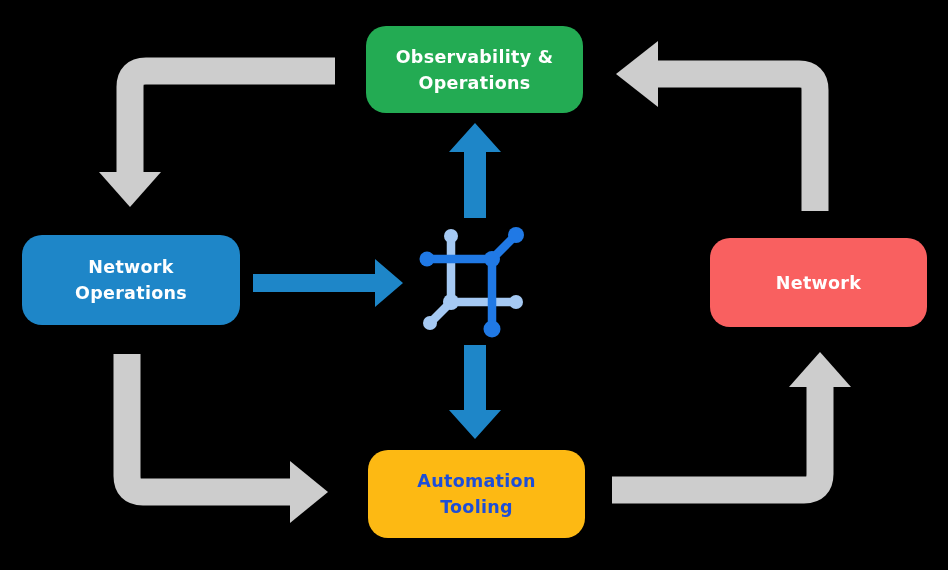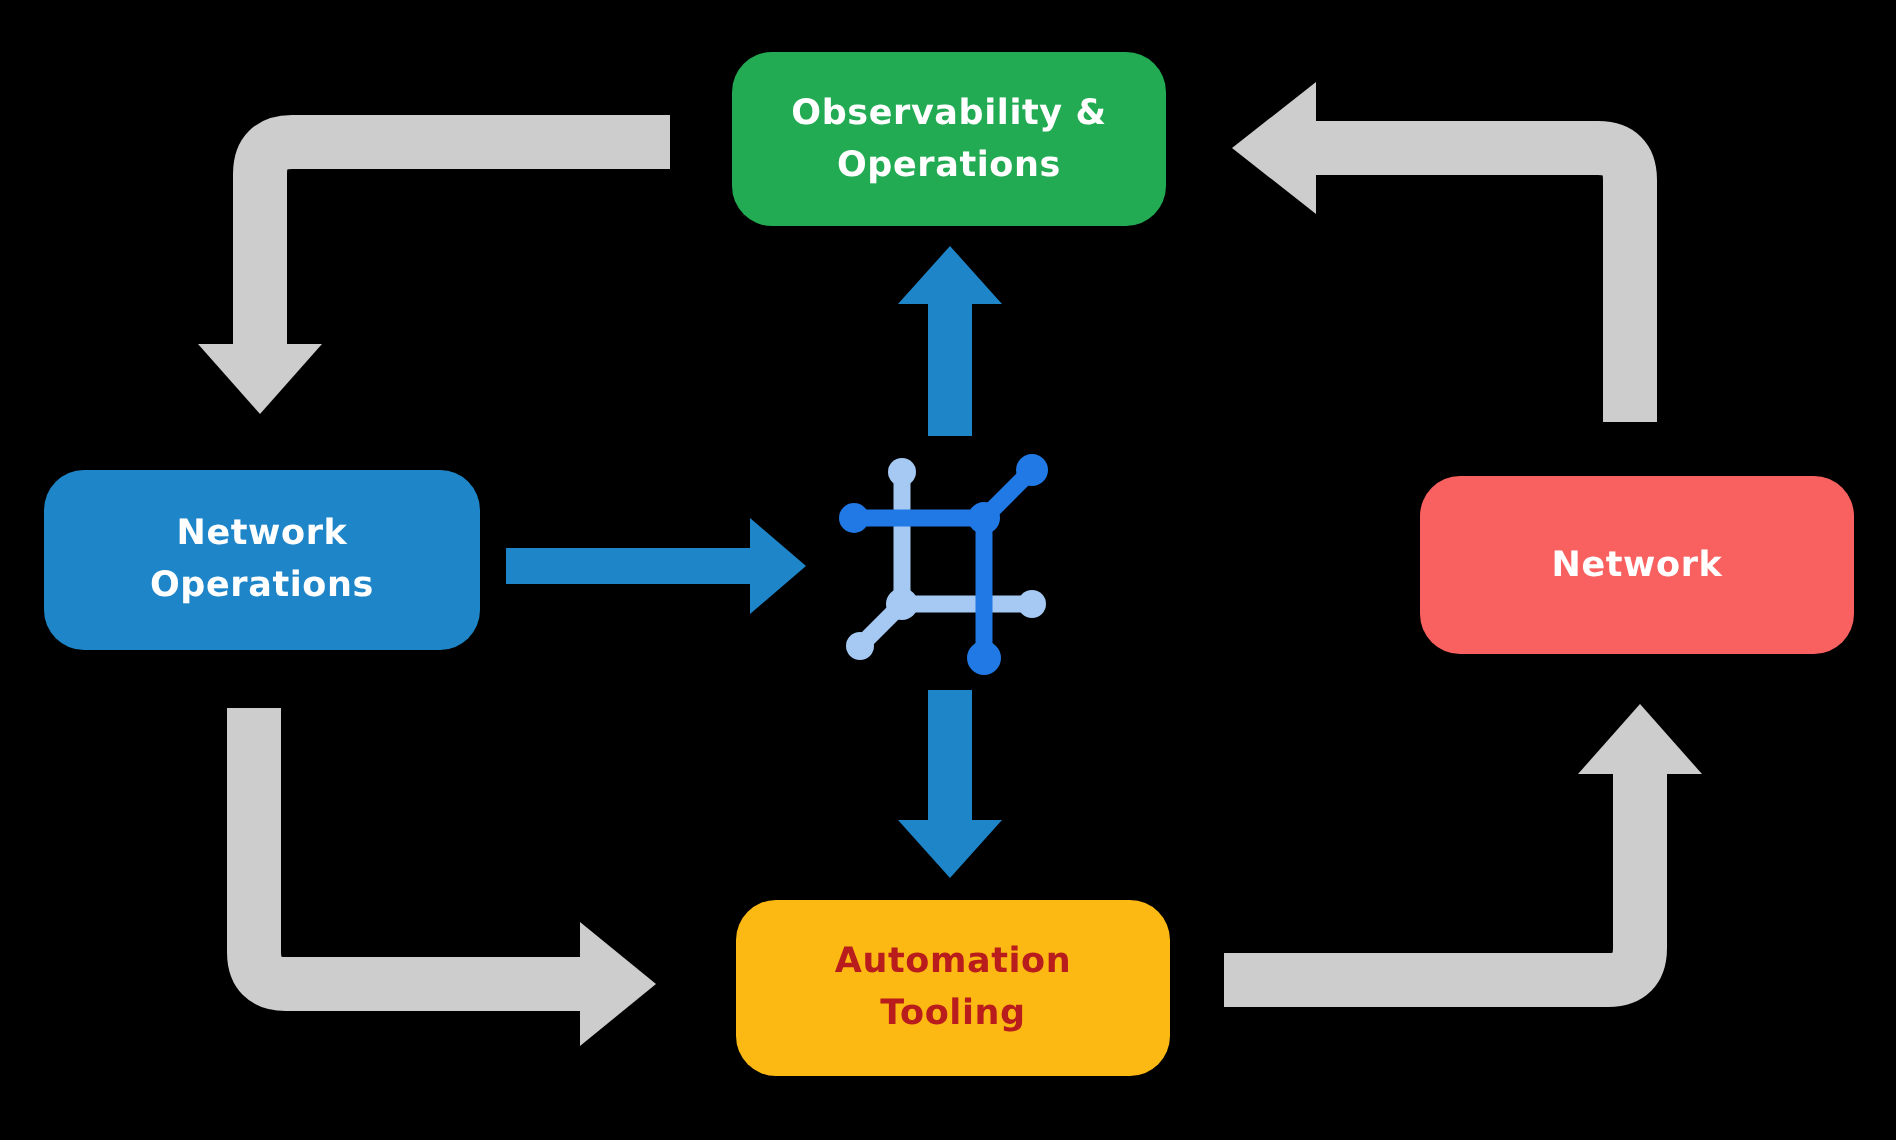--- a/index.html
+++ b/index.html
@@ -50,21 +50,21 @@
 
   <div class="node" id="node-operations" style="background-color: rgb(30, 134, 200); color: rgb(255, 255, 255);">
     <span>Network</span>
     <span>Operations</span>
   </div>
 
   <div class="node" id="node-infrastructure" style="background-color: rgb(249, 96, 96); color: rgb(255, 255, 255);">
     <span>Network</span>
   </div>
 
-  <div class="node" id="node-automation" style="background-color: rgb(253, 185, 19); color: #b91c1c;">
+  <div class="node" id="node-automation" style="background-color: rgb(253, 185, 19); color: #1d4ed8;">
     <span>Automation</span>
     <span>Tooling</span>
   </div>
 
   <svg class="overlay" viewBox="0 0 948 570">
 
     <g>
       <path d="M 335 71 L 146 71 Q 130 71 130 87 L 130 173" fill="none" stroke-width="27" stroke="#cdcdcd"></path>
       <polygon points="99,172 161,172 130,207" fill="#cdcdcd"></polygon>
     </g>

